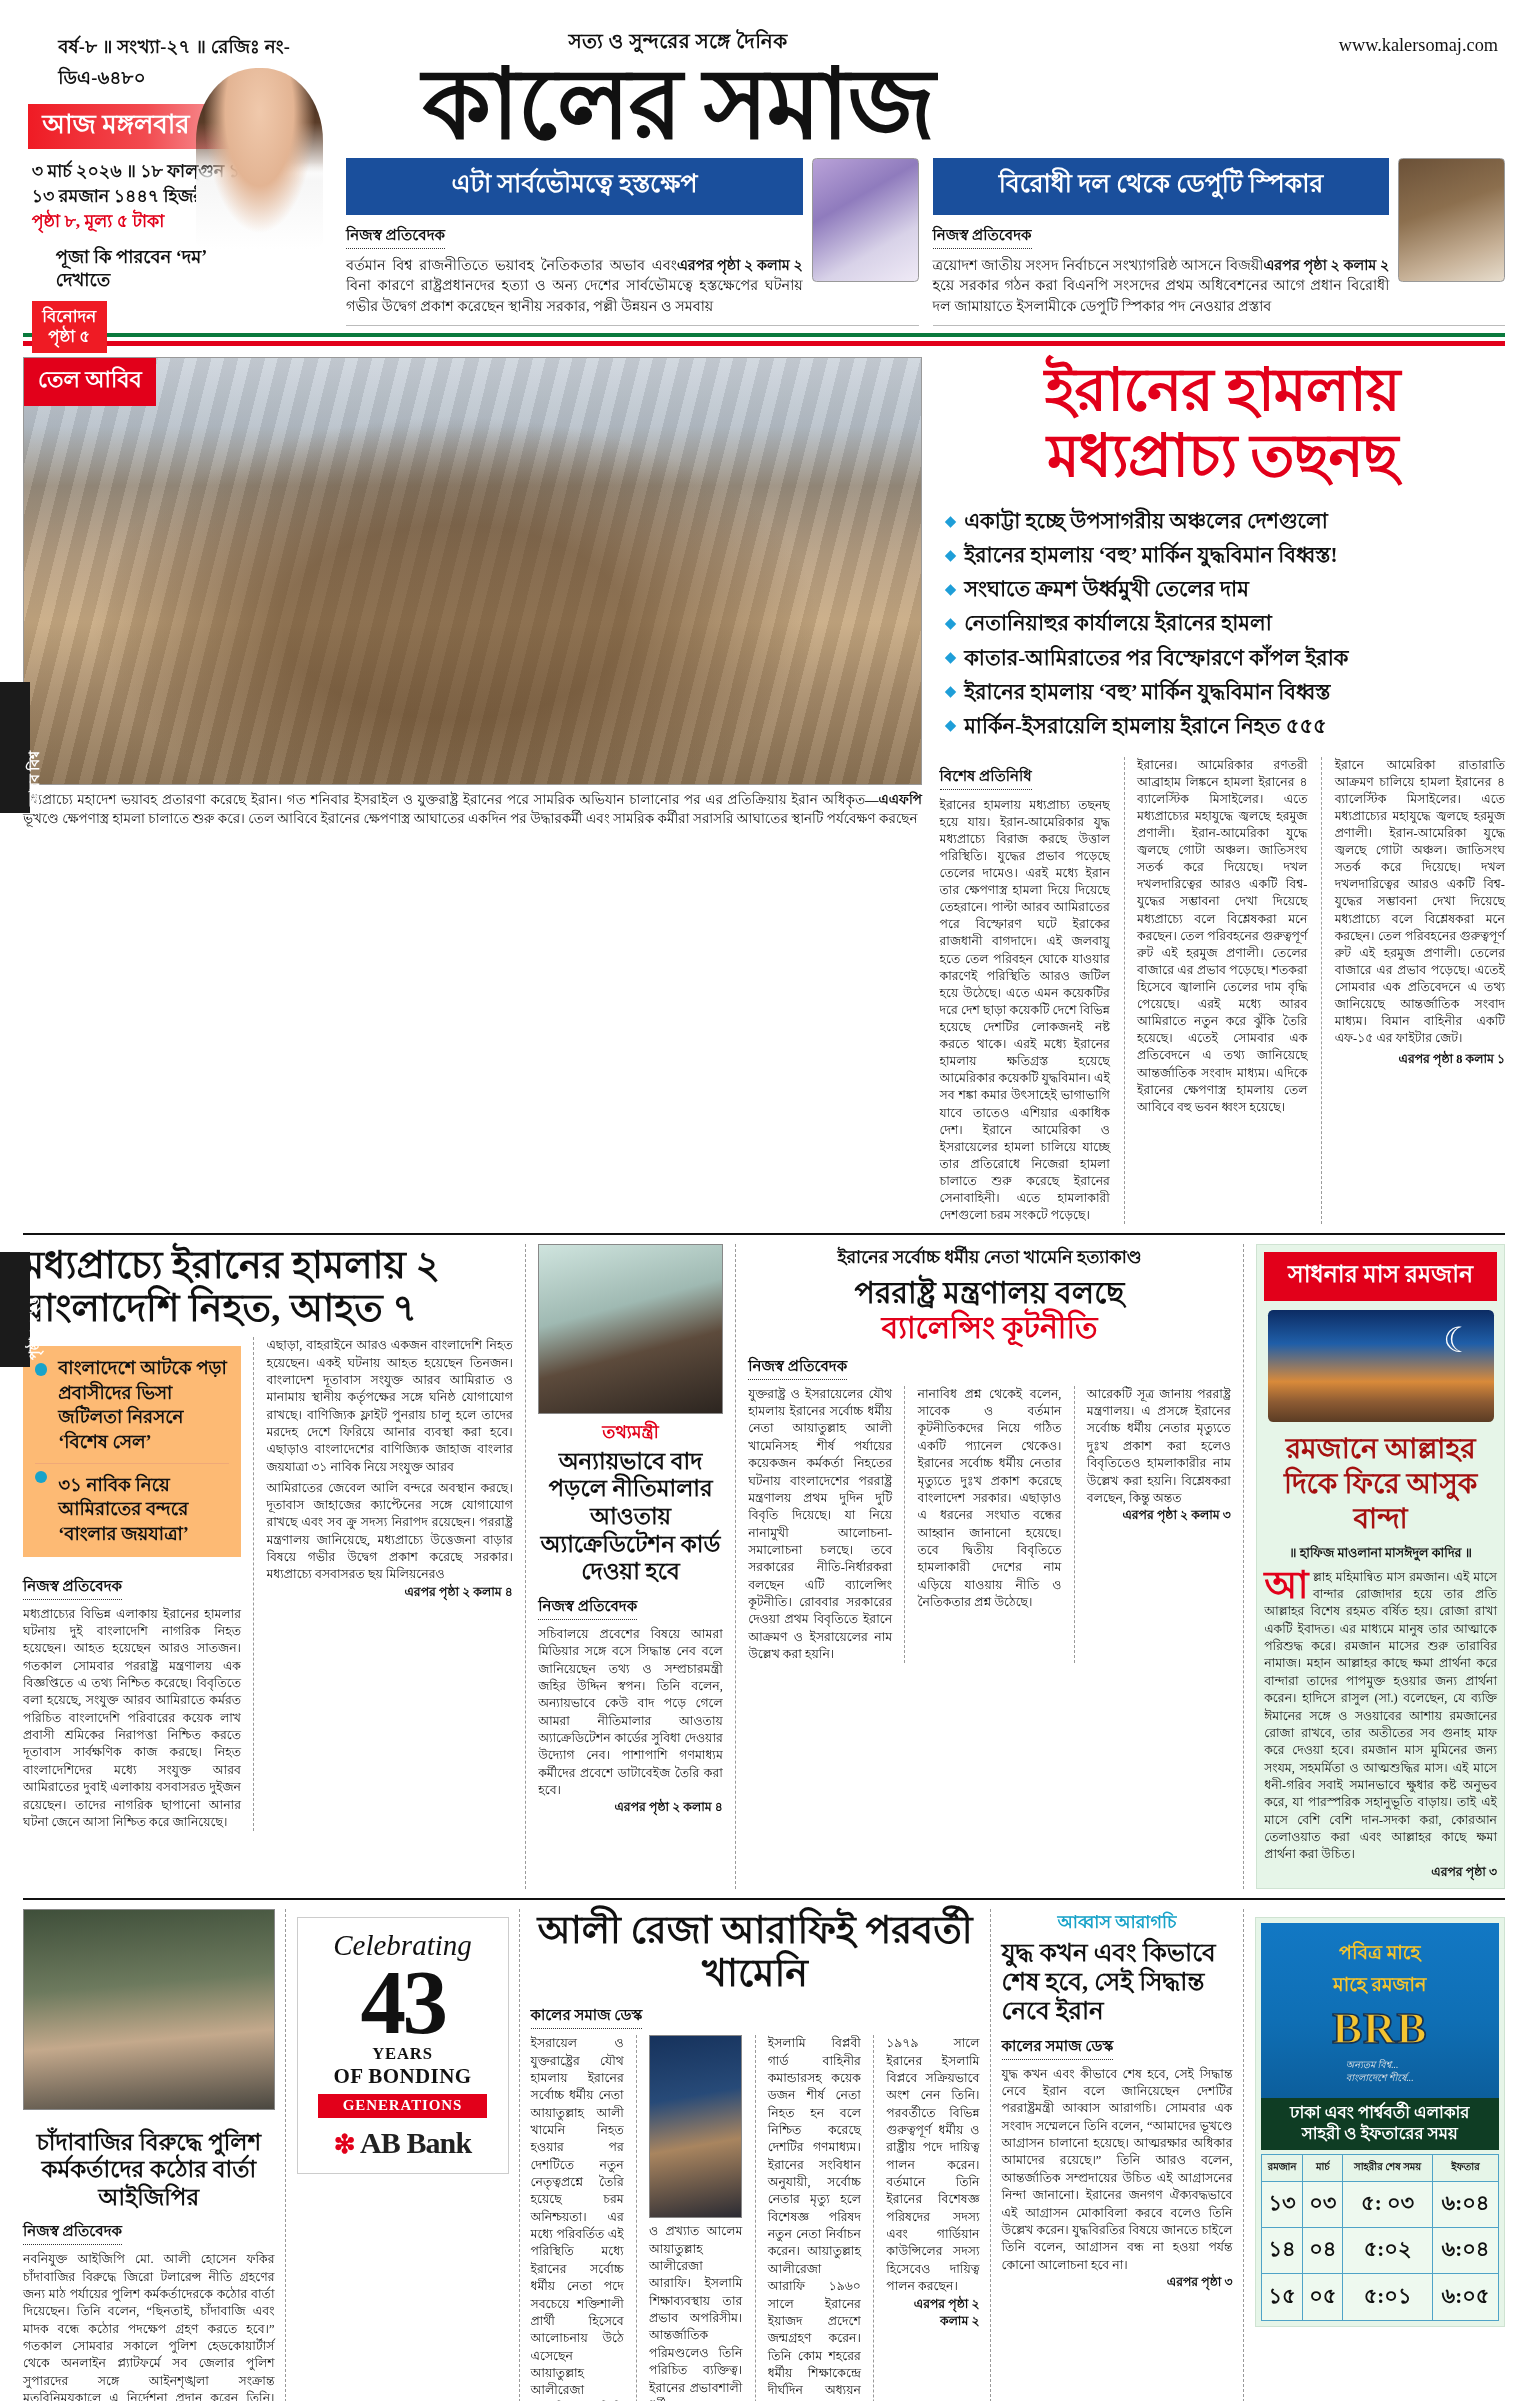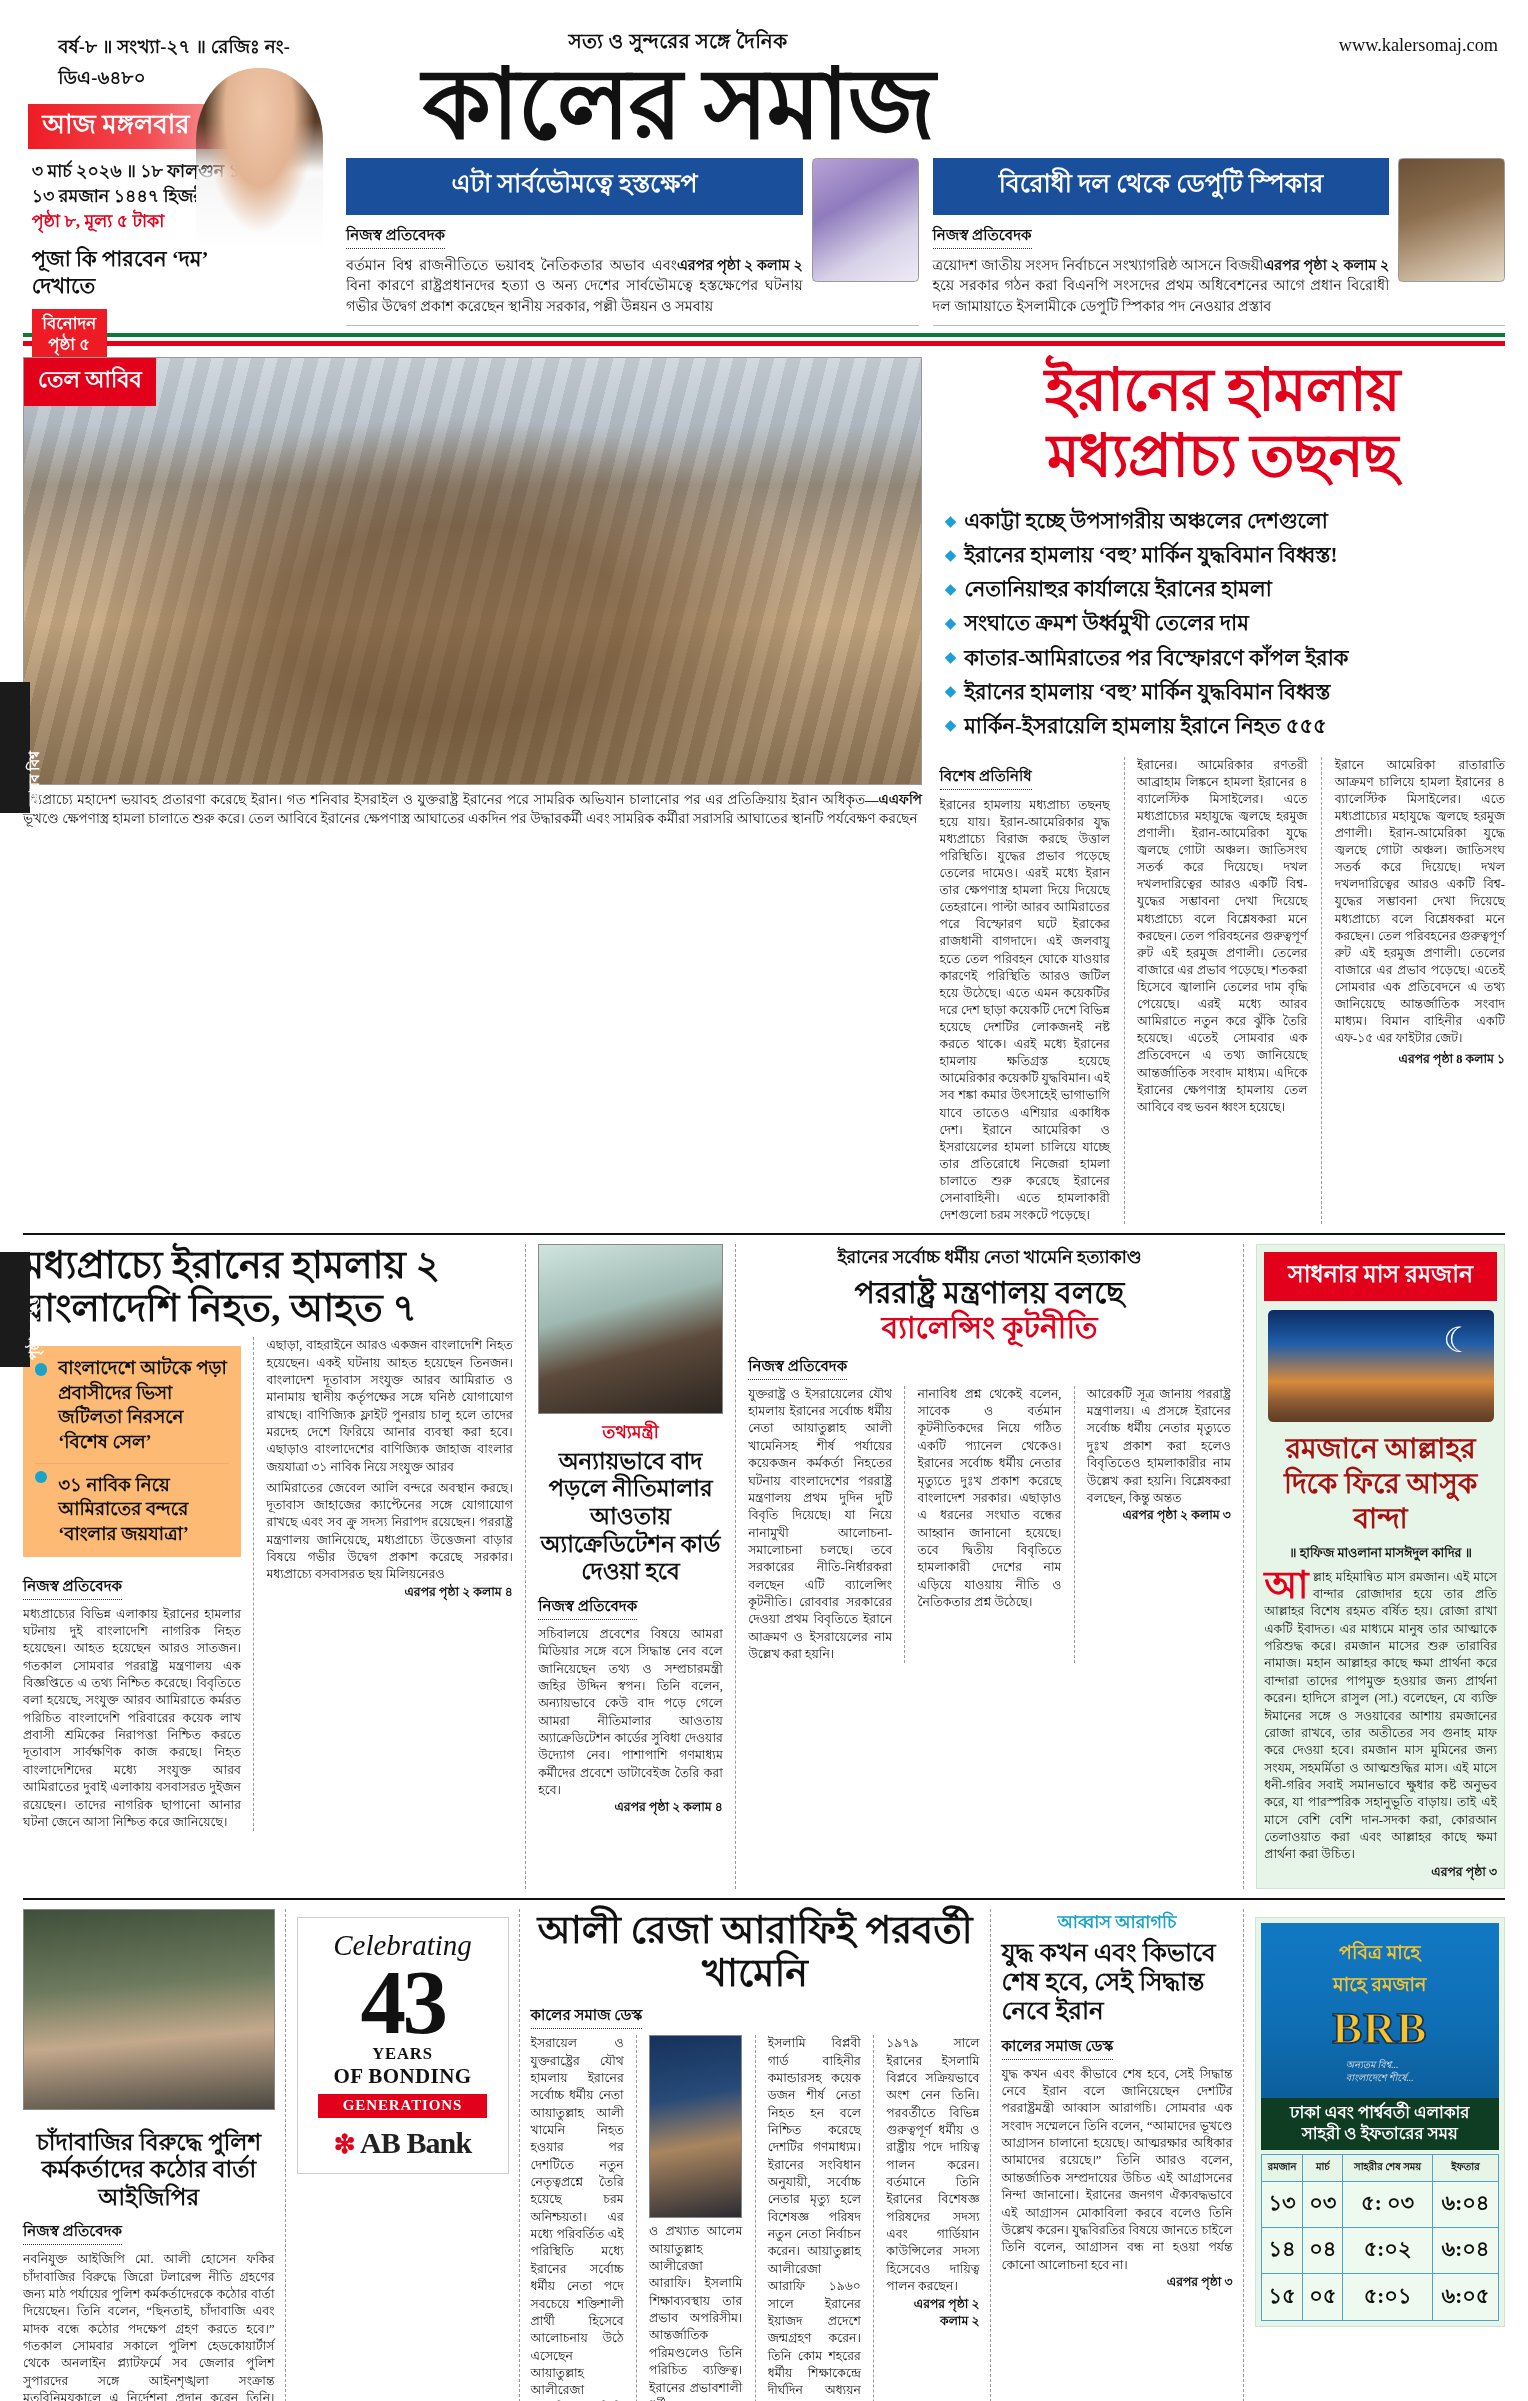--- a/index.html
+++ b/index.html
@@ -33,21 +33,21 @@
     position: absolute; left: 173px; top: 49px; width: 127px; height: 182px;
     background:
       radial-gradient(ellipse at 50% 24%, #f0c9ac 0%, #e3b493 38%, rgba(227,180,147,0) 62%),
       linear-gradient(180deg, rgba(255,255,255,0) 52%, #f6f6f6 62%, #ffffff 100%),
       linear-gradient(180deg, #3b2a20 0%, #5a3c28 30%, rgba(90,60,40,0) 58%);
     border-radius: 48% 48% 12% 12% / 40% 40% 6% 6%;
   }
 
   
   .promo { margin-top: 12.2px; margin-left: 3.5px; width: 218px; }
-  .promo .t { font-size: 21px; font-weight: bold; line-height: 1.3; }
+  .promo .t { font-size: 18px; font-weight: bold; line-height: 1.3; margin-left: 24px; }
   .promo .tag {
     margin-top: 8.7px; background: #ef1b24; color: #fff; font-size: 16.6px; font-weight: bold;
     padding: 5.2px 10.5px; display: inline-block; line-height: 1.25; text-align: center;
   }
 
   
   .teaser-row { display: flex; gap: 14px; margin-top: 5.2px; }
   .teaser { flex: 1; display: flex; gap: 8.7px; border-bottom: 0.9px solid #bbb; padding-bottom: 8.7px; }
   .teaser-txt { flex: 1; min-width: 0; }
   .teaser-hd {
@@ -245,22 +245,22 @@
         <span>মধ্যপ্রাচ্যে মহাদেশ ভয়াবহ প্রতারণা করেছে ইরান। গত শনিবার ইসরাইল ও যুক্তরাষ্ট্র ইরানের পরে সামরিক অভিযান চালানোর পর এর প্রতিক্রিয়ায় ইরান অধিকৃত ভূখণ্ডে ক্ষেপণাস্ত্র হামলা চালাতে শুরু করে। তেল আবিবে ইরানের ক্ষেপণাস্ত্র আঘাতের একদিন পর উদ্ধারকর্মী এবং সামরিক কর্মীরা সরাসরি আঘাতের স্থানটি পর্যবেক্ষণ করছেন</span>
       </div>
     </div>
 
     <div class="lead-right">
       <div class="mega">ইরানের হামলায়</div>
       <div class="mega">মধ্যপ্রাচ্য তছনছ</div>
       <ul class="bullets">
         <li>একাট্টা হচ্ছে উপসাগরীয় অঞ্চলের দেশগুলো</li>
         <li>ইরানের হামলায় ‘বহু’ মার্কিন যুদ্ধবিমান বিধ্বস্ত!</li>
+        <li>সংঘাতে ক্রমশ উর্ধ্বমুখী তেলের দাম</li>
         <li>নেতানিয়াহুর কার্যালয়ে ইরানের হামলা</li>
-        <li>সংঘাতে ক্রমশ উর্ধ্বমুখী তেলের দাম</li>
         <li>কাতার-আমিরাতের পর বিস্ফোরণে কাঁপল ইরাক</li>
         <li>ইরানের হামলায় ‘বহু’ মার্কিন যুদ্ধবিমান বিধ্বস্ত</li>
         <li>মার্কিন-ইসরায়েলি হামলায় ইরানে নিহত ৫৫৫</li>
       </ul>
       <div class="lead-cols">
         <div>
           <div class="byline">বিশেষ প্রতিনিধি</div>
           <div class="colbody">ইরানের হামলায় মধ্যপ্রাচ্য তছনছ হয়ে যায়। ইরান-আমেরিকার যুদ্ধ মধ্যপ্রাচ্যে বিরাজ করছে উত্তাল পরিস্থিতি। যুদ্ধের প্রভাব পড়েছে তেলের দামেও। এরই মধ্যে ইরান তার ক্ষেপণাস্ত্র হামলা দিয়ে দিয়েছে তেহরানে। পাল্টা আরব আমিরাতের পরে বিস্ফোরণ ঘটে ইরাকের রাজধানী বাগদাদে। এই জলবায়ু হতে তেল পরিবহন ঘোকে যাওয়ার কারণেই পরিস্থিতি আরও জটিল হয়ে উঠেছে। এতে এমন কয়েকটির দরে দেশ ছাড়া কয়েকটি দেশে বিভিন্ন হয়েছে দেশটির লোকজনই নষ্ট করতে থাকে। এরই মধ্যে ইরানের হামলায় ক্ষতিগ্রস্ত হয়েছে আমেরিকার কয়েকটি যুদ্ধবিমান। এই সব শঙ্কা কমার উৎসাহেই ভাগাভাগি যাবে তাতেও এশিয়ার একাধিক দেশ। ইরানে আমেরিকা ও ইসরায়েলের হামলা চালিয়ে যাচ্ছে তার প্রতিরোধে নিজেরা হামলা চালাতে শুরু করেছে ইরানের সেনাবাহিনী। এতে হামলাকারী দেশগুলো চরম সংকটে পড়েছে।</div>
         </div>
         <div class="vsep" style="padding-left:12.2px">

